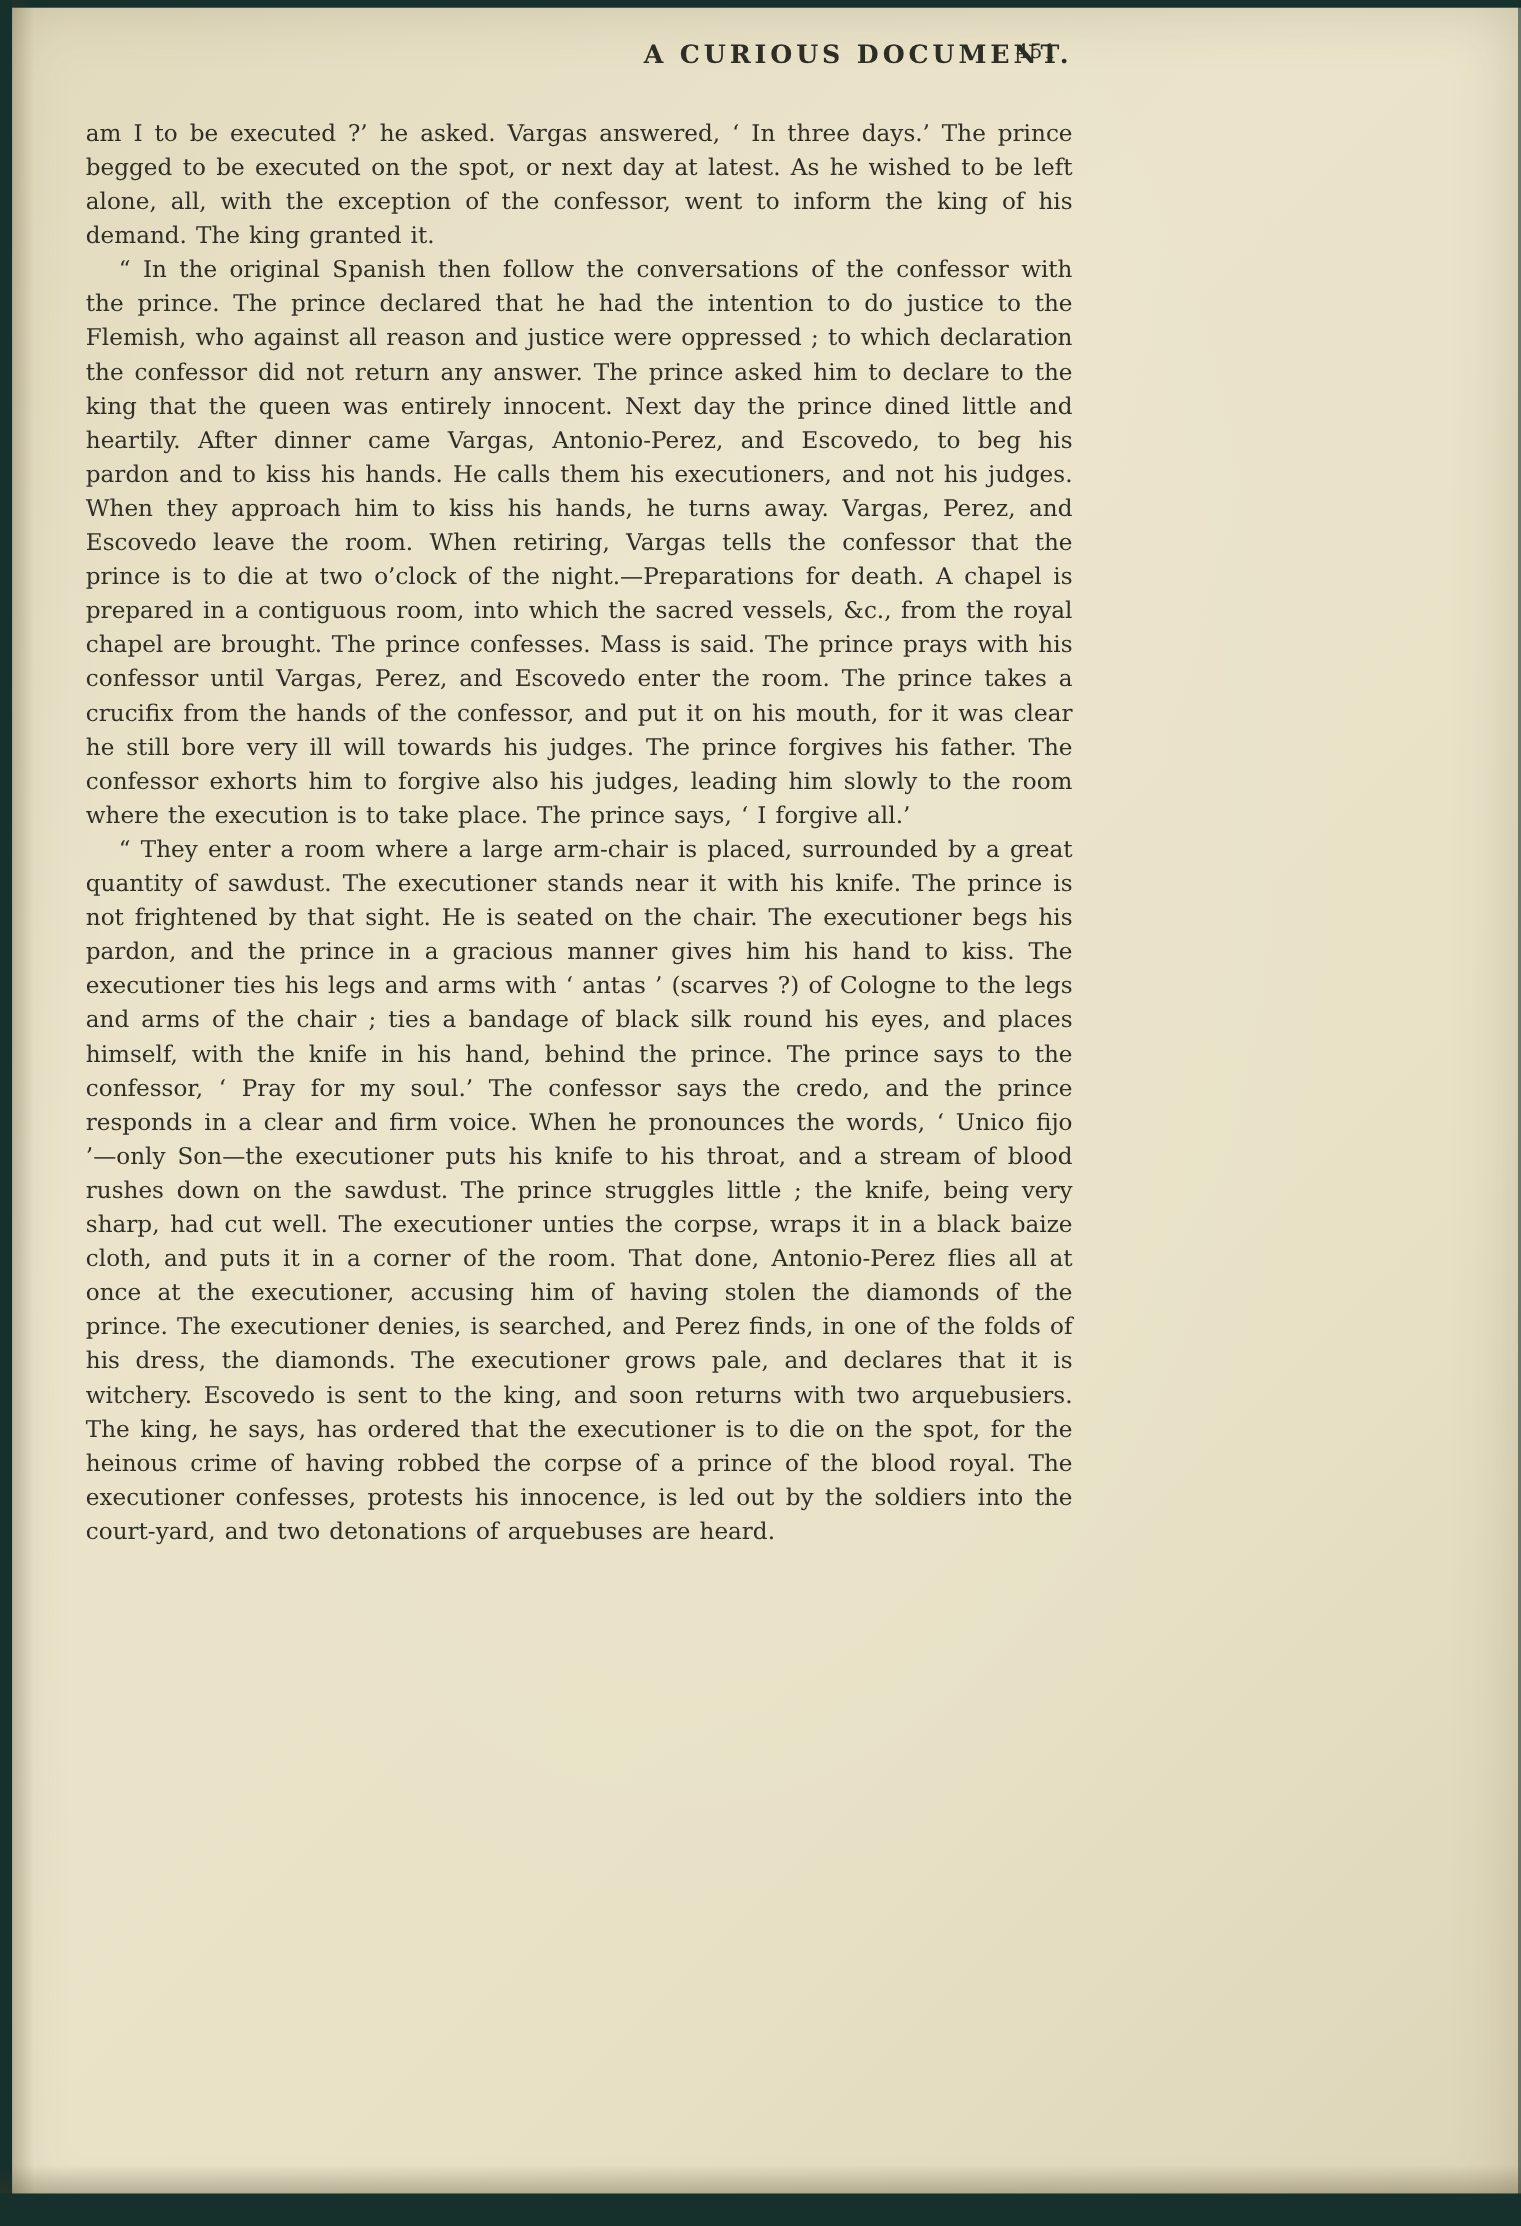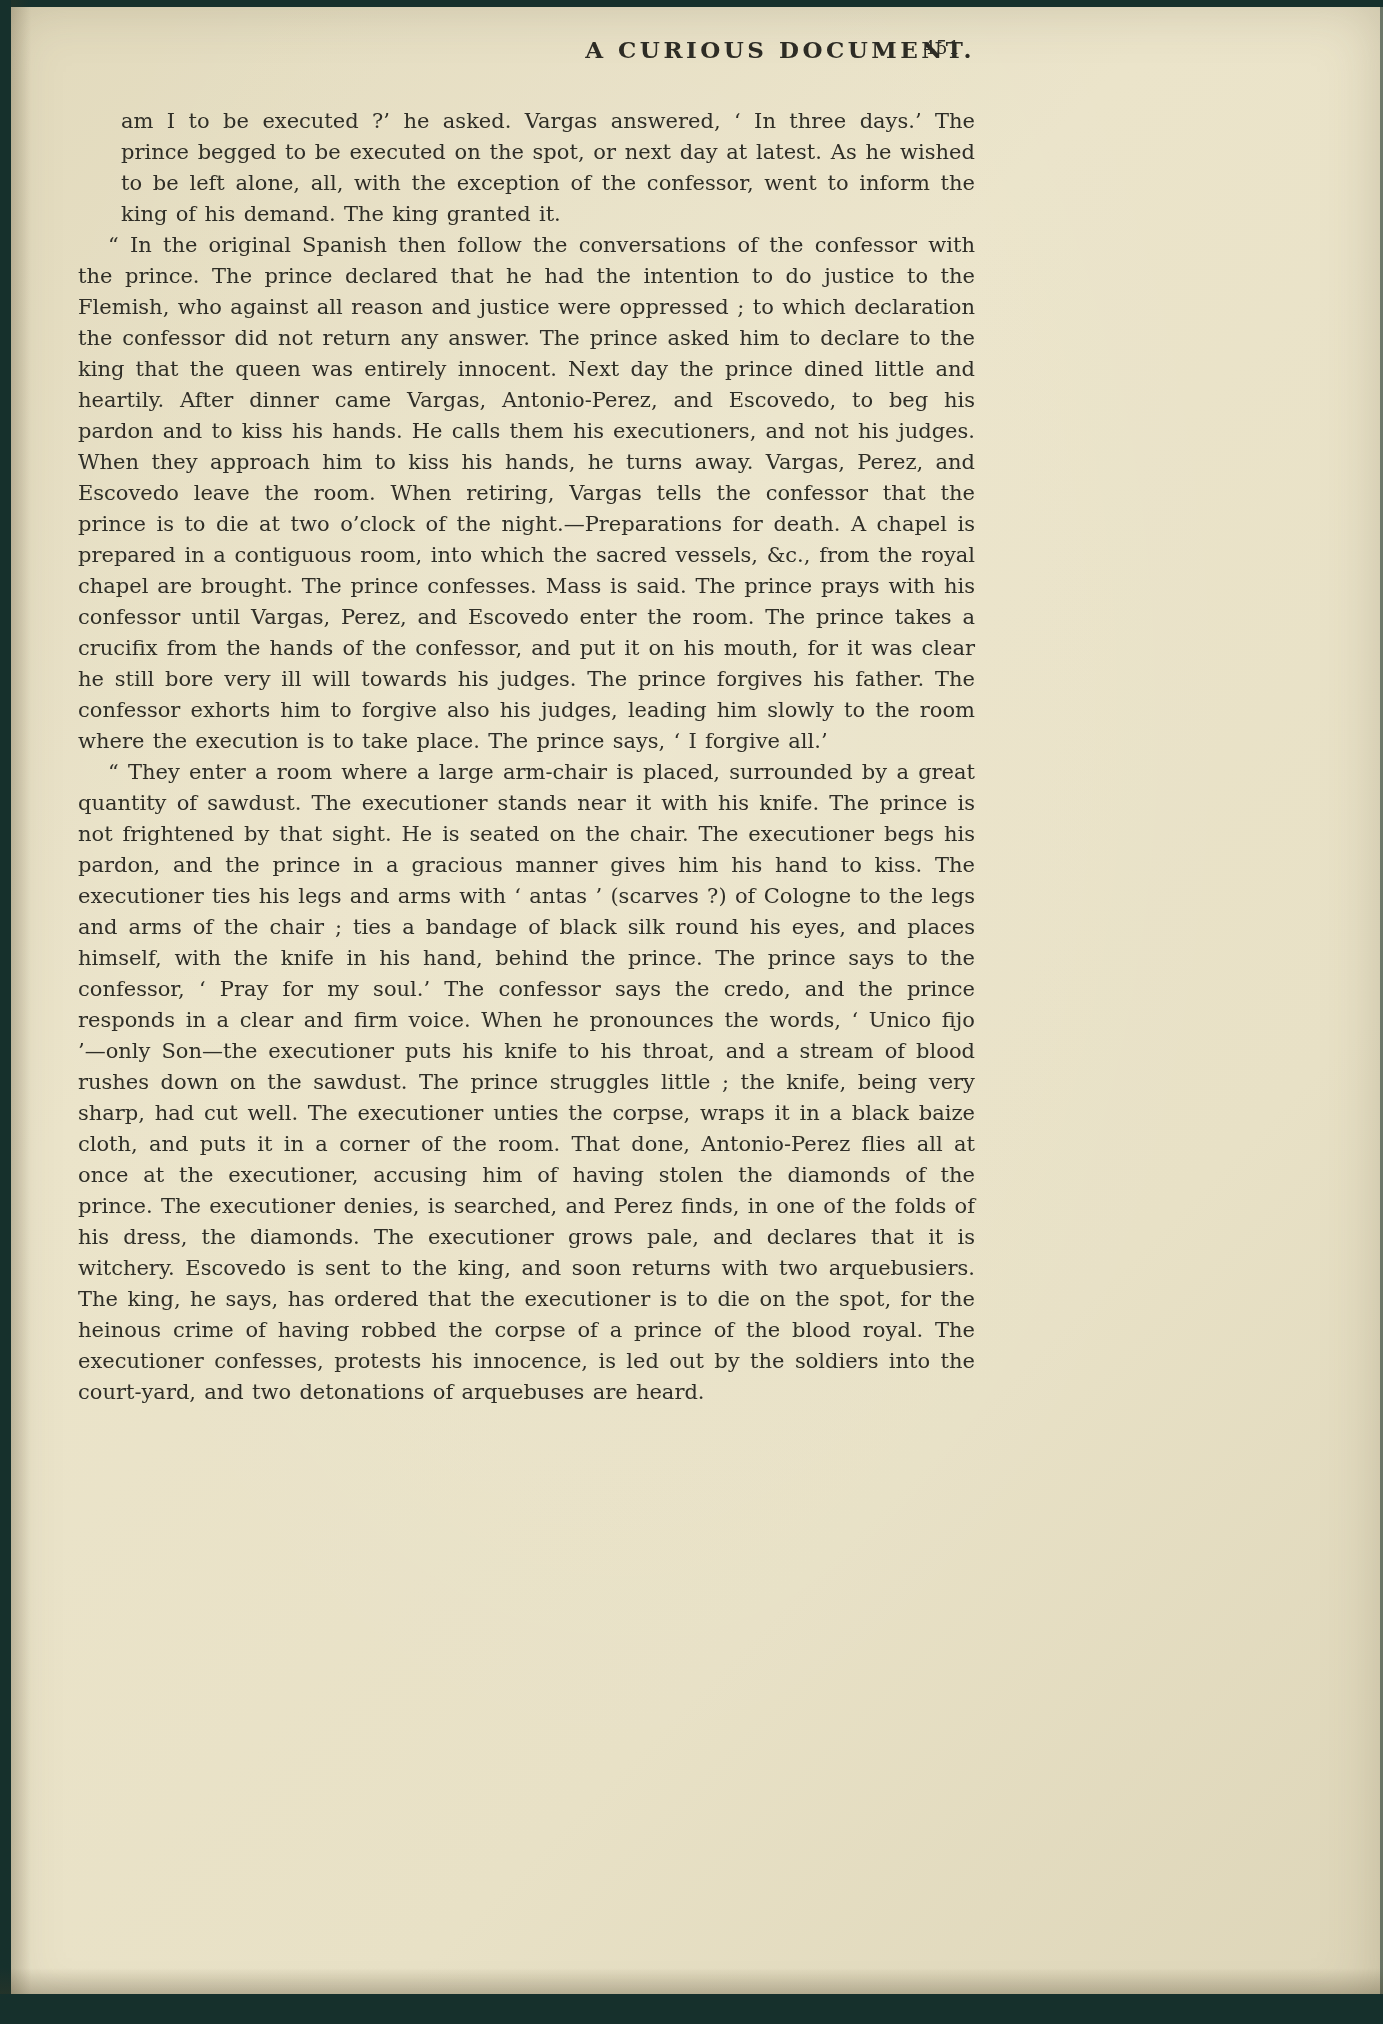--- a/index.html
+++ b/index.html
@@ -62,21 +62,21 @@
     color: #2d2c25;
   }
   .body-text {
     font-size: 21px;
     line-height: 31px;
     text-align: justify;
     word-spacing: 1.6px;
     color: #2f2e27;
   }
   .body-text p { text-indent: 30px; }
-  .body-text p.no-indent { text-indent: 0; margin-left: 43px; }
+  .body-text p.no-indent { text-indent: 0; }
 </style>
 </head>
 <body>
 
 <div class="scan">
   <div class="edge edge-top"></div>
   <div class="edge edge-left"></div>
   <div class="edge edge-right"></div>
   <div class="edge-shadow-left"></div>
   <div class="edge-shadow-bottom"></div>

